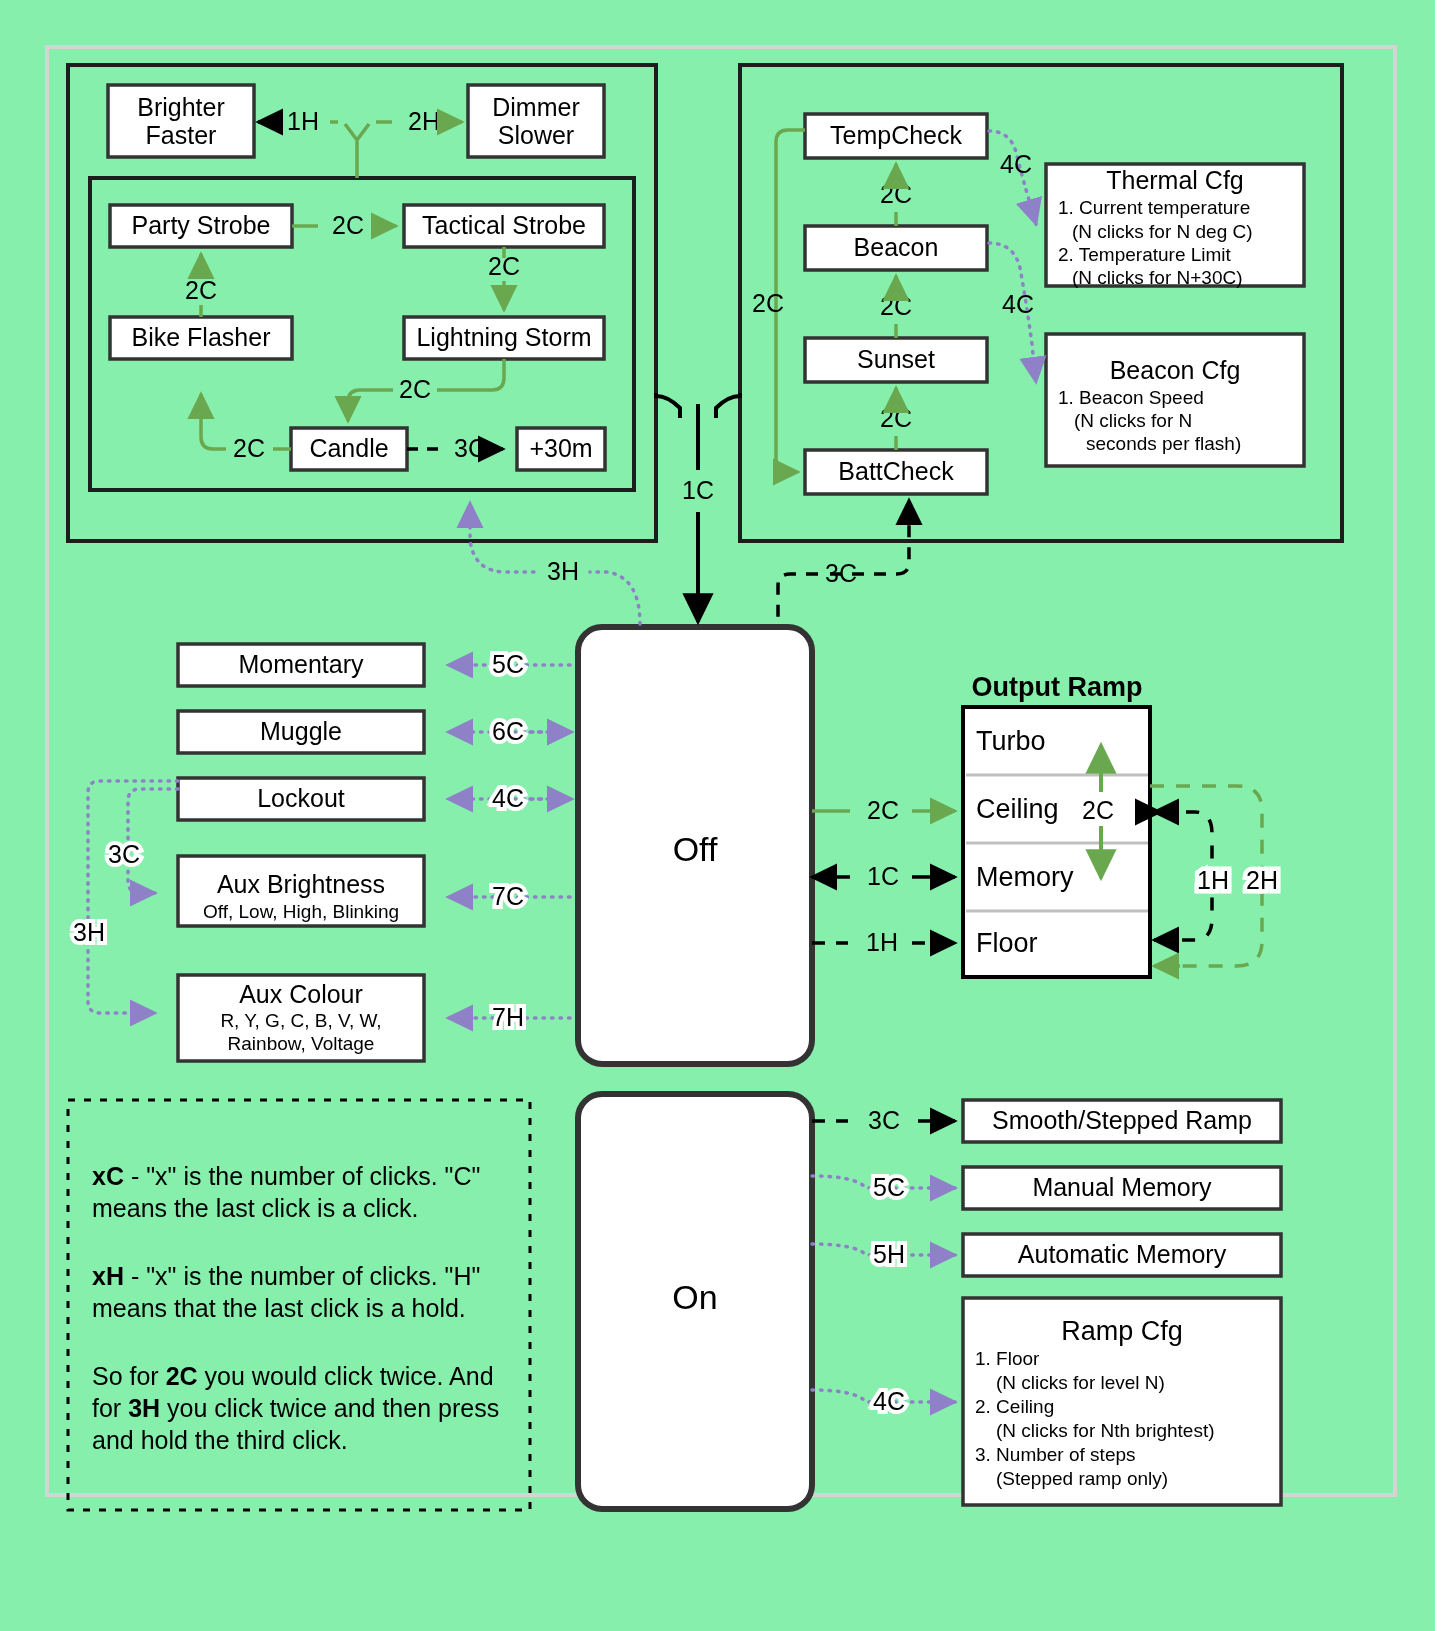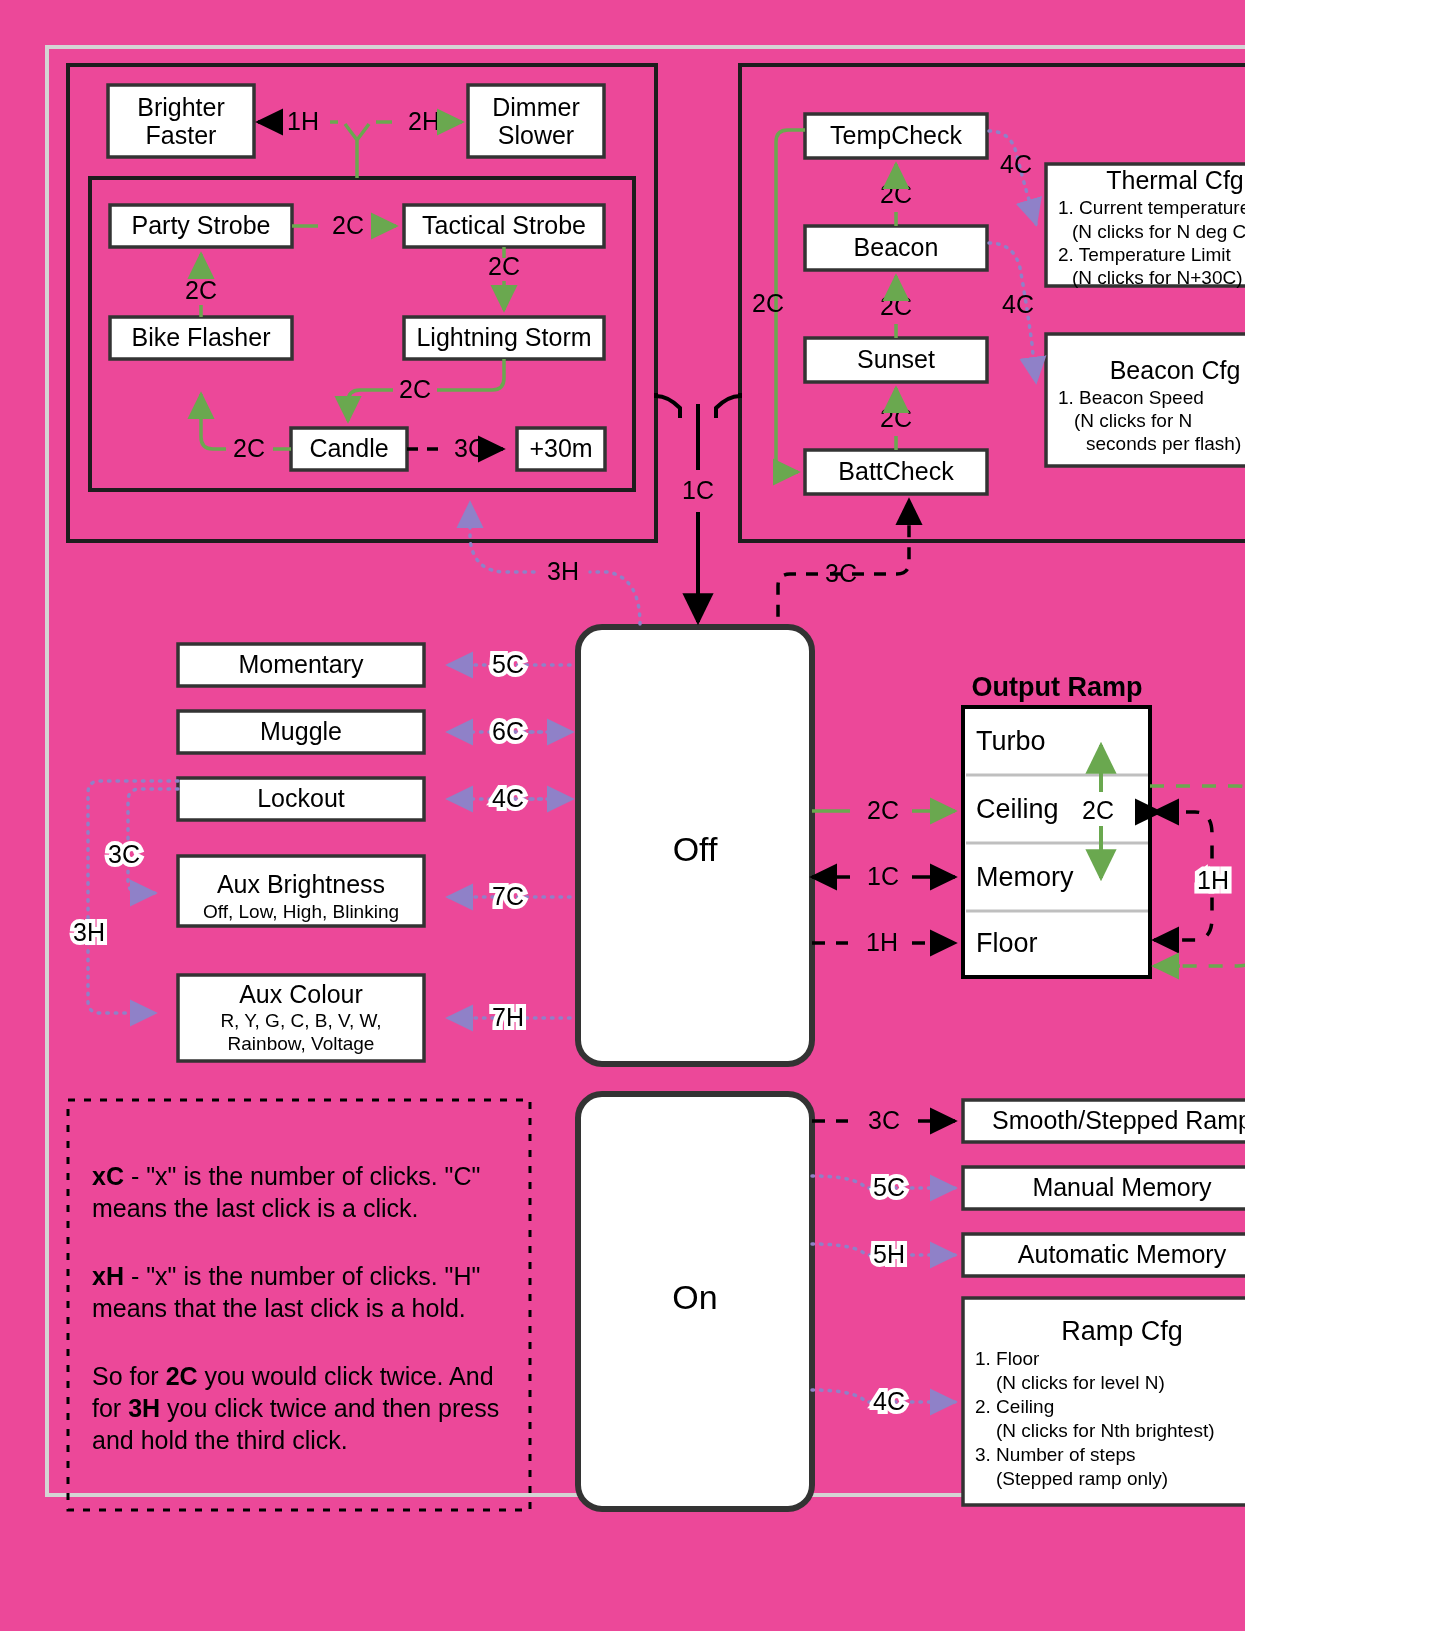--- a/index.html
+++ b/index.html
@@ -1,17 +1,17 @@
 <!DOCTYPE html>
 <html><head>
 <meta charset="utf-8">
 <style>
   html,body{margin:0;padding:0;background:#ffffff;}
   body{font-family:"Liberation Sans", sans-serif;}
-  #stage{position:relative;width:1245px;height:1631px;background:#ec4899;overflow:hidden;}
+  #stage{position:relative;width:1435px;height:1631px;background:#86efac;overflow:hidden;}
   #diagram{position:absolute;inset:0;width:1445px;height:1631px;}
   .nd{font-family:"Liberation Sans", sans-serif;fill:#000;}
   text{dominant-baseline:middle;}
 </style>
 </head>
 <body>
 
 <div id="stage">
 <svg id="diagram" viewBox="0 0 1445 1631" xmlns="http://www.w3.org/2000/svg">
   <defs>

